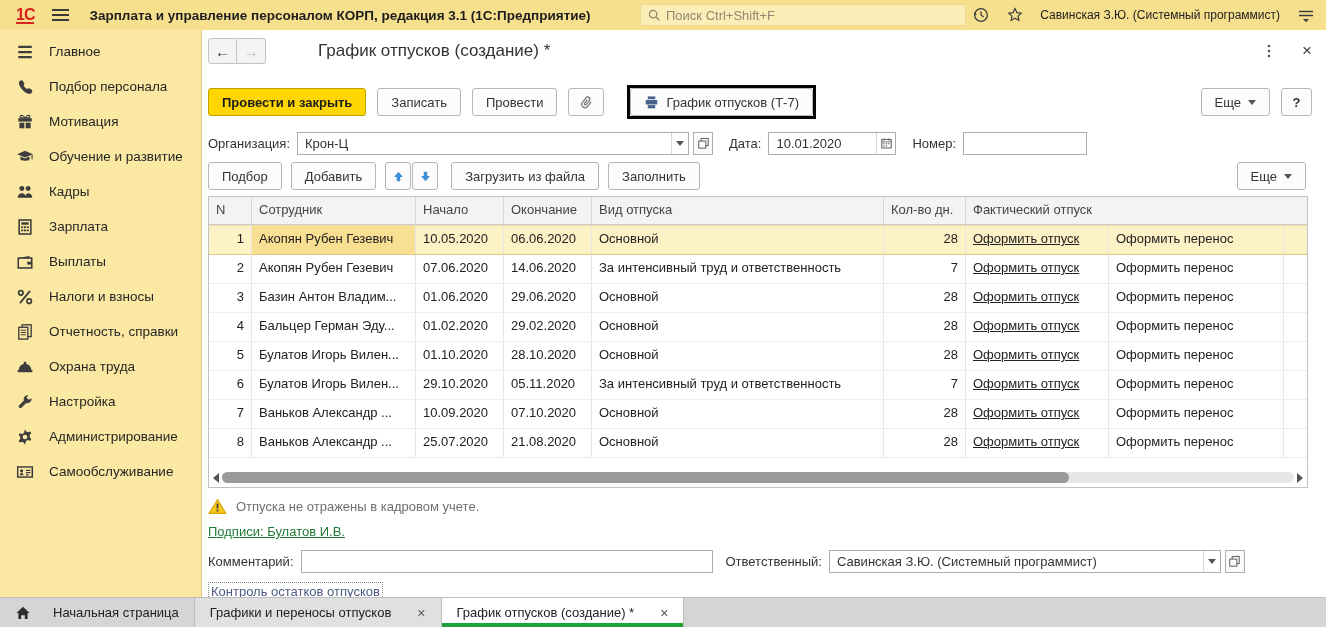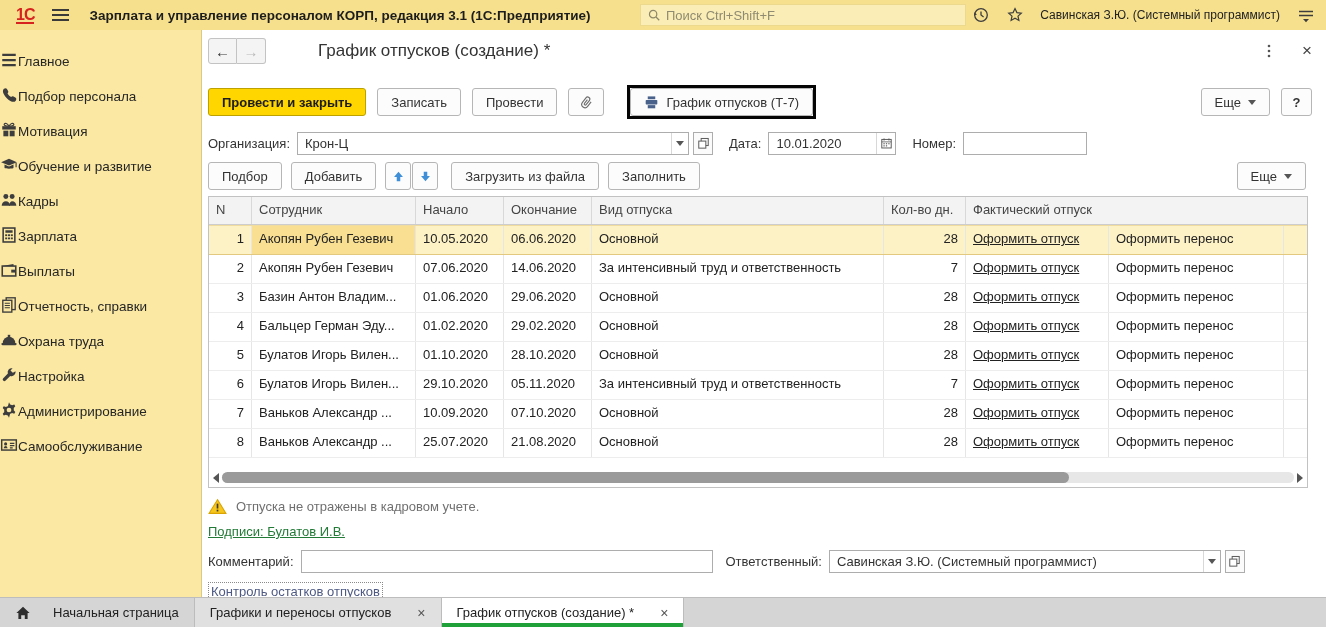--- a/index.html
+++ b/index.html
@@ -17,21 +17,21 @@
   .search input::placeholder{color:#8f8a72;}
   .tb-right{margin-left:auto;display:flex;align-items:center;gap:16px;}
   .tb-right .ic{width:18px;height:18px;}
   .user-name{font-size:12px;color:#222;white-space:nowrap;}
   .ic{display:inline-flex;align-items:center;justify-content:center;}
   .ic svg{width:100%;height:100%;}
 
   
   .workspace{display:flex;height:567px;}
   .sidebar{width:202px;background:#fbe8a3;border-right:1px solid #ddc983;padding-top:4px;overflow:hidden;}
-  .sb-item{height:35px;display:flex;align-items:flex-end;cursor:default;}
+  .sb-item{height:35px;display:flex;align-items:center;gap:15px;padding-left:16px;cursor:default;}
   .sb-item .ic{width:18px;height:18px;flex:none;}
   .sb-item span.lbl{font-size:13.5px;color:#262626;white-space:nowrap;}
   .main{flex:1;background:#fff;position:relative;padding-left:6px;overflow:hidden;}
 
   
   .win-header{display:flex;align-items:center;height:30px;margin-top:6px;padding-right:14px;}
   .navbtn{width:29px;height:26px;border:1px solid #c3c3c3;background:#f4f4f4;border-radius:3px 0 0 3px;font-size:15px;display:inline-flex;align-items:center;justify-content:center;color:#333;}
   .navbtn.fwd{border-radius:0 3px 3px 0;border-left:none;color:#b9b9b9;}
   .page-title{margin-left:52px;font-size:17px;color:#333;}
   .wh-right{margin-left:auto;display:flex;align-items:center;gap:26px;}
@@ -224,20 +224,30 @@
               <rect x="2" y="4.5" width="12" height="8.8" fill="none" stroke="#3d3d3d" stroke-width="1.4"></rect>
               <path d="M2 4.5 12 2.6v1.9z" fill="#3d3d3d"></path>
               <rect x="10" y="7.7" width="4" height="2.6" fill="#3d3d3d"></rect>
             </svg>
           </span>
           <span class="lbl">Выплаты</span>
         </div>
         <div class="sb-item">
           <span class="ic" style="width: 18px; height: 18px;">
             <svg viewBox="0 0 16 16">
+              <circle cx="4.3" cy="4.3" r="2" fill="none" stroke="#3d3d3d" stroke-width="1.5"></circle>
+              <circle cx="11.7" cy="11.7" r="2" fill="none" stroke="#3d3d3d" stroke-width="1.5"></circle>
+              <path d="M12.5 2.5 3.5 13.5" stroke="#3d3d3d" stroke-width="1.6"></path>
+            </svg>
+          </span>
+          <span class="lbl">Налоги и взносы</span>
+        </div>
+        <div class="sb-item">
+          <span class="ic" style="width: 18px; height: 18px;">
+            <svg viewBox="0 0 16 16">
               <rect x="5.5" y="1.6" width="8" height="10.5" fill="#fbe8a3" stroke="#3d3d3d" stroke-width="1.2"></rect>
               <rect x="2.5" y="3.8" width="8" height="10.5" fill="#fbe8a3" stroke="#3d3d3d" stroke-width="1.2"></rect>
               <path d="M4.2 6.4h4.6M4.2 8.4h4.6M4.2 10.4h4.6" stroke="#3d3d3d"></path>
             </svg>
           </span>
           <span class="lbl">Отчетность, справки</span>
         </div>
         <div class="sb-item">
           <span class="ic" style="width: 18px; height: 18px;">
             <svg viewBox="0 0 16 16" fill="#3d3d3d">

